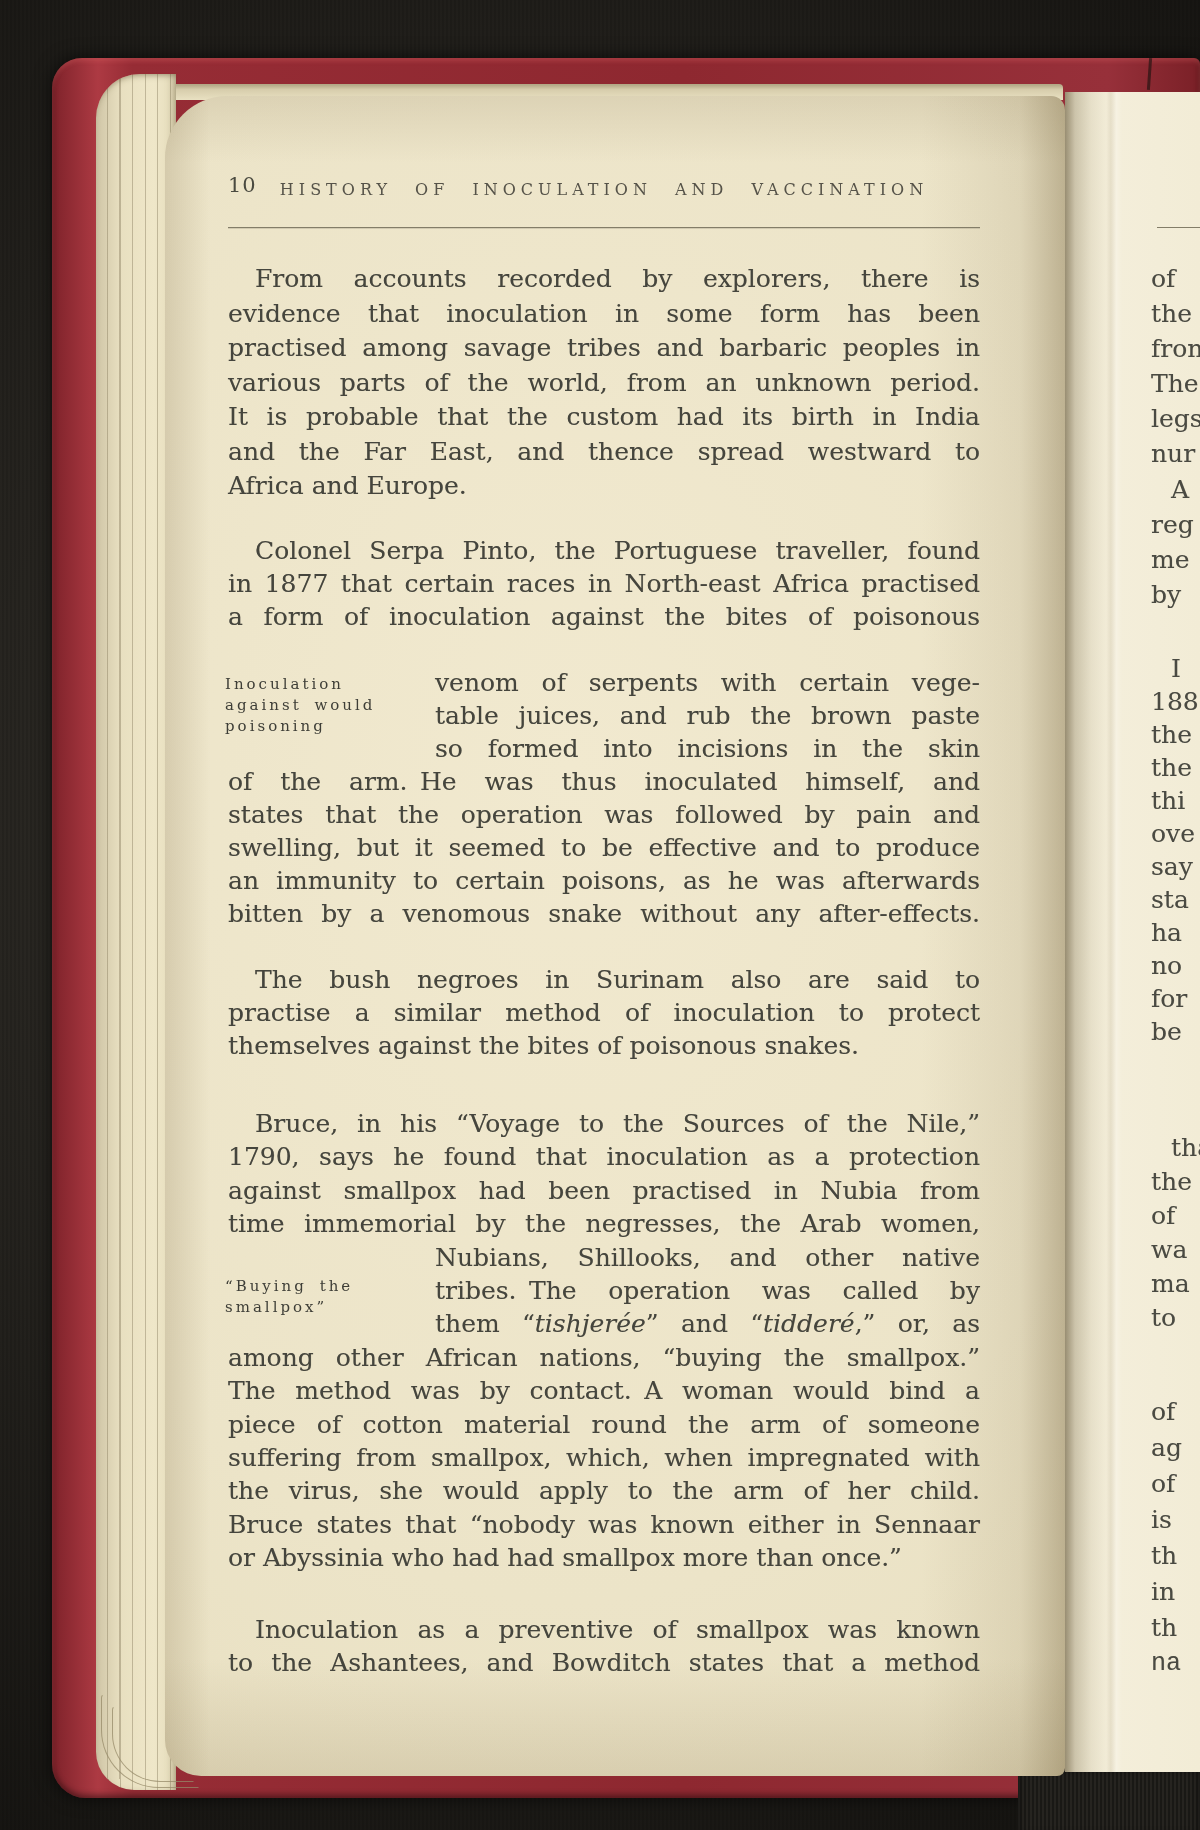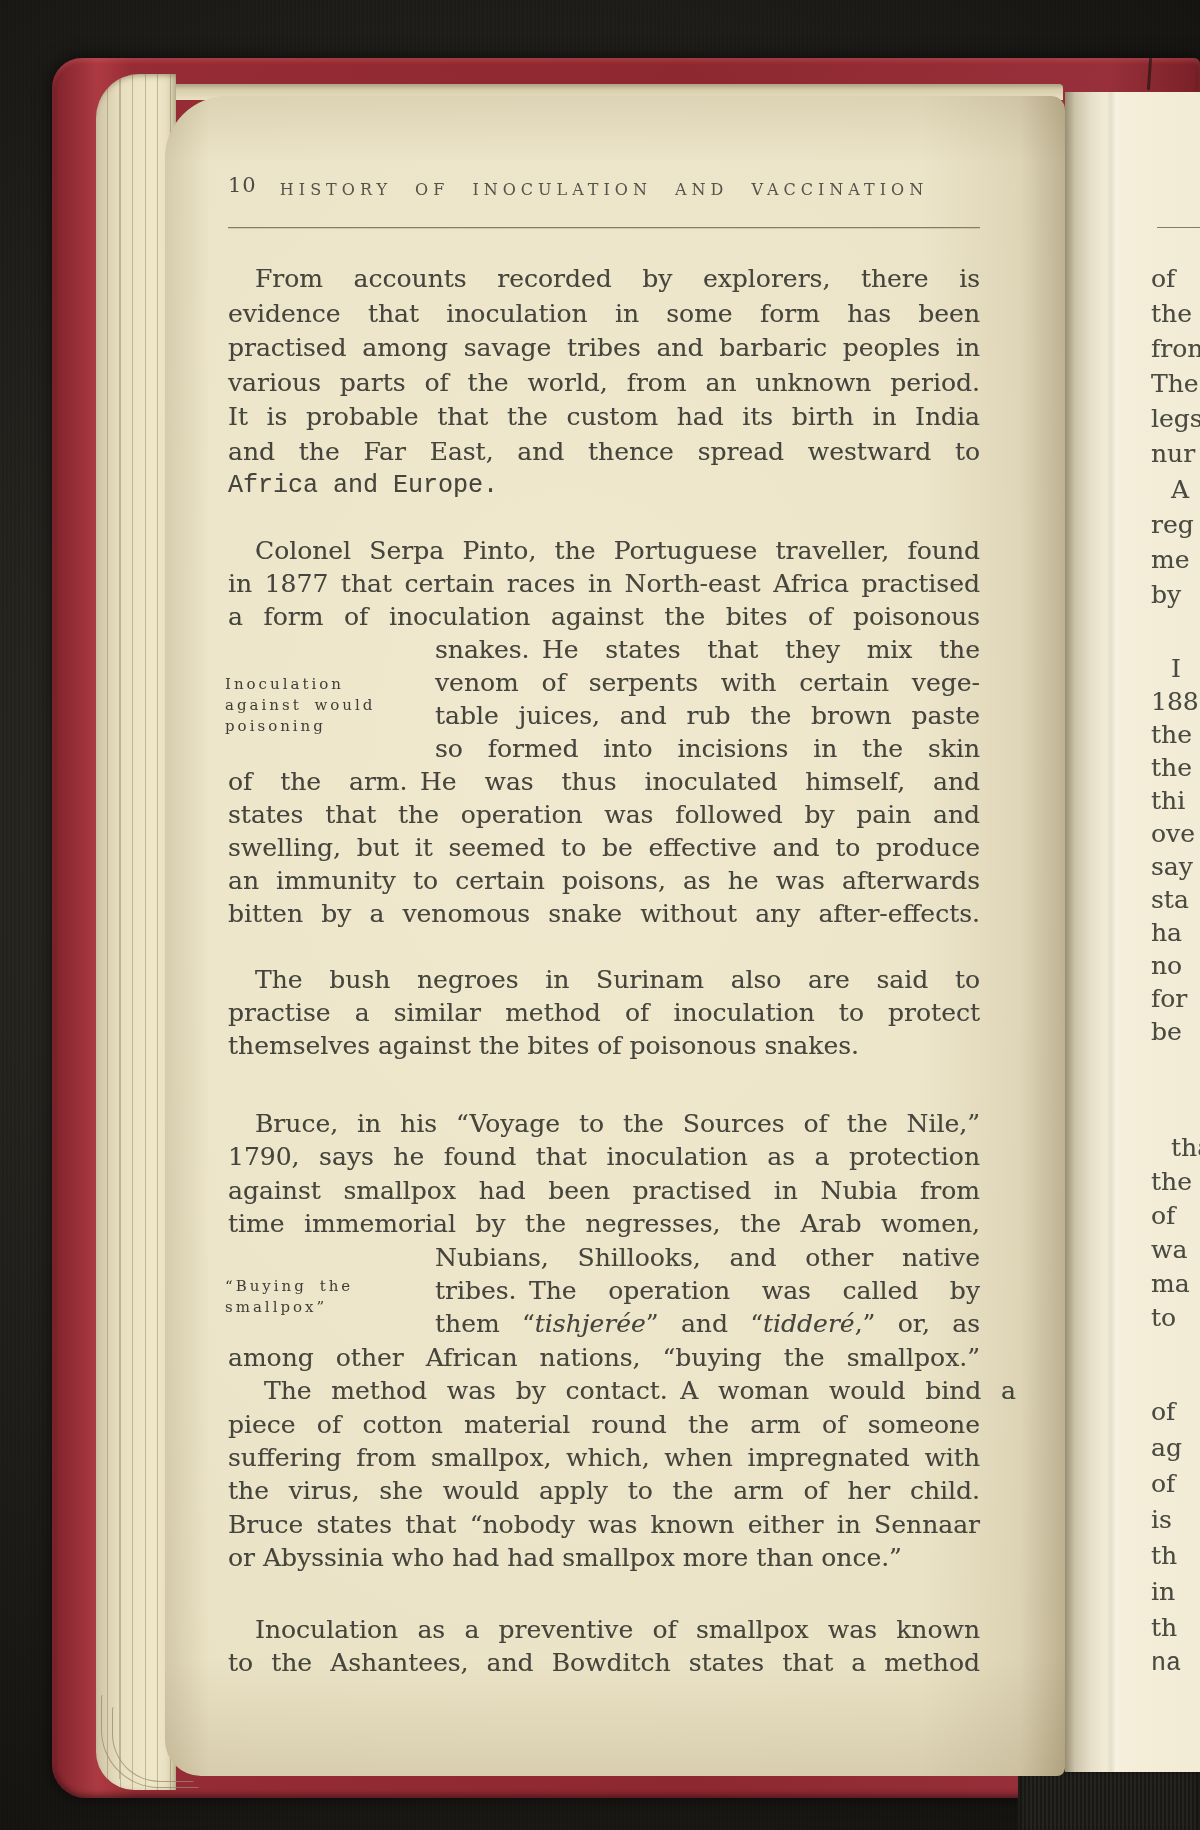--- a/index.html
+++ b/index.html
@@ -162,45 +162,44 @@
 <div class="left-page">
   <div class="pgnum">10</div>
   <div class="runhead">HISTORY OF INOCULATION AND VACCINATION</div>
   <div class="head-rule"></div>
 <div class="bline just ind" style="top: 170px;">From accounts recorded by explorers, there is</div>
     <div class="bline just" style="top: 204.5px;">evidence that inoculation in some form has been</div>
     <div class="bline just" style="top: 239px;">practised among savage tribes and barbaric peoples in</div>
     <div class="bline just" style="top: 273.5px;">various parts of the world, from an unknown period.</div>
     <div class="bline just" style="top: 308px;">It is probable that the custom had its birth in India</div>
     <div class="bline just" style="top: 342.5px;">and the Far East, and thence spread westward to</div>
-    <div class="bline" style="top: 377px; font-family: Liberation Mono, monospace;">Africa and Europe.</div>
+    <div class="bline" style="top: 377px;">Africa and Europe.</div>
     <div class="bline just ind" style="top: 442px;">Colonel Serpa Pinto, the Portuguese traveller, found</div>
     <div class="bline just" style="top: 475px;">in 1877 that certain races in North-east Africa practised</div>
     <div class="bline just" style="top: 508px;">a form of inoculation against the bites of poisonous</div>
-    <div class="bline just blk" style="top: 541px;">snakes. He states that they mix the</div>
     <div class="bline just blk" style="top: 574px;">venom of serpents with certain vege-</div>
     <div class="bline just blk" style="top: 607px;">table juices, and rub the brown paste</div>
     <div class="bline just blk" style="top: 640px;">so formed into incisions in the skin</div>
     <div class="bline just" style="top: 673px;">of the arm. He was thus inoculated himself, and</div>
     <div class="bline just" style="top: 706px;">states that the operation was followed by pain and</div>
     <div class="bline just" style="top: 739px;">swelling, but it seemed to be effective and to produce</div>
     <div class="bline just" style="top: 772px;">an immunity to certain poisons, as he was afterwards</div>
     <div class="bline just" style="top: 805px;">bitten by a venomous snake without any after-effects.</div>
     <div class="bline just ind" style="top: 871px;">The bush negroes in Surinam also are said to</div>
     <div class="bline just" style="top: 904px;">practise a similar method of inoculation to protect</div>
     <div class="bline" style="top: 937px;">themselves against the bites of poisonous snakes.</div>
     <div class="bline just ind" style="top: 1015px;">Bruce, in his “Voyage to the Sources of the Nile,”</div>
     <div class="bline just" style="top: 1048.4px;">1790, says he found that inoculation as a protection</div>
     <div class="bline just" style="top: 1081.8px;">against smallpox had been practised in Nubia from</div>
     <div class="bline just" style="top: 1115.2px;">time immemorial by the negresses, the Arab women,</div>
     <div class="bline just blk" style="top: 1148.6px;">Nubians, Shillooks, and other native</div>
     <div class="bline just blk" style="top: 1182px;">tribes. The operation was called by</div>
     <div class="bline just blk" style="top: 1215.4px;"><span>them “</span><i>tishjerée</i><span>” and “</span><i>tidderé</i><span>,” or, as</span></div>
     <div class="bline just" style="top: 1248.8px;">among other African nations, “buying the smallpox.”</div>
-    <div class="bline just" style="top: 1282.2px; margin-left: 36px;">The method was by contact. A woman would bind a</div>
+    <div class="bline just" style="top: 1282.2px;">The method was by contact. A woman would bind a</div>
     <div class="bline just" style="top: 1315.6px;">piece of cotton material round the arm of someone</div>
     <div class="bline just" style="top: 1349px;">suffering from smallpox, which, when impregnated with</div>
     <div class="bline just" style="top: 1382.4px;">the virus, she would apply to the arm of her child.</div>
     <div class="bline just" style="top: 1415.8px;">Bruce states that “nobody was known either in Sennaar</div>
     <div class="bline" style="top: 1449.2px;">or Abyssinia who had had smallpox more than once.”</div>
     <div class="bline just ind" style="top: 1521px;">Inoculation as a preventive of smallpox was known</div>
     <div class="bline just" style="top: 1554px;">to the Ashantees, and Bowditch states that a method</div>
     <div class="mnote" style="top: 581px;">Inoculation</div>
     <div class="mnote" style="top: 602px;">against would</div>
     <div class="mnote" style="top: 623px;">poisoning</div>

